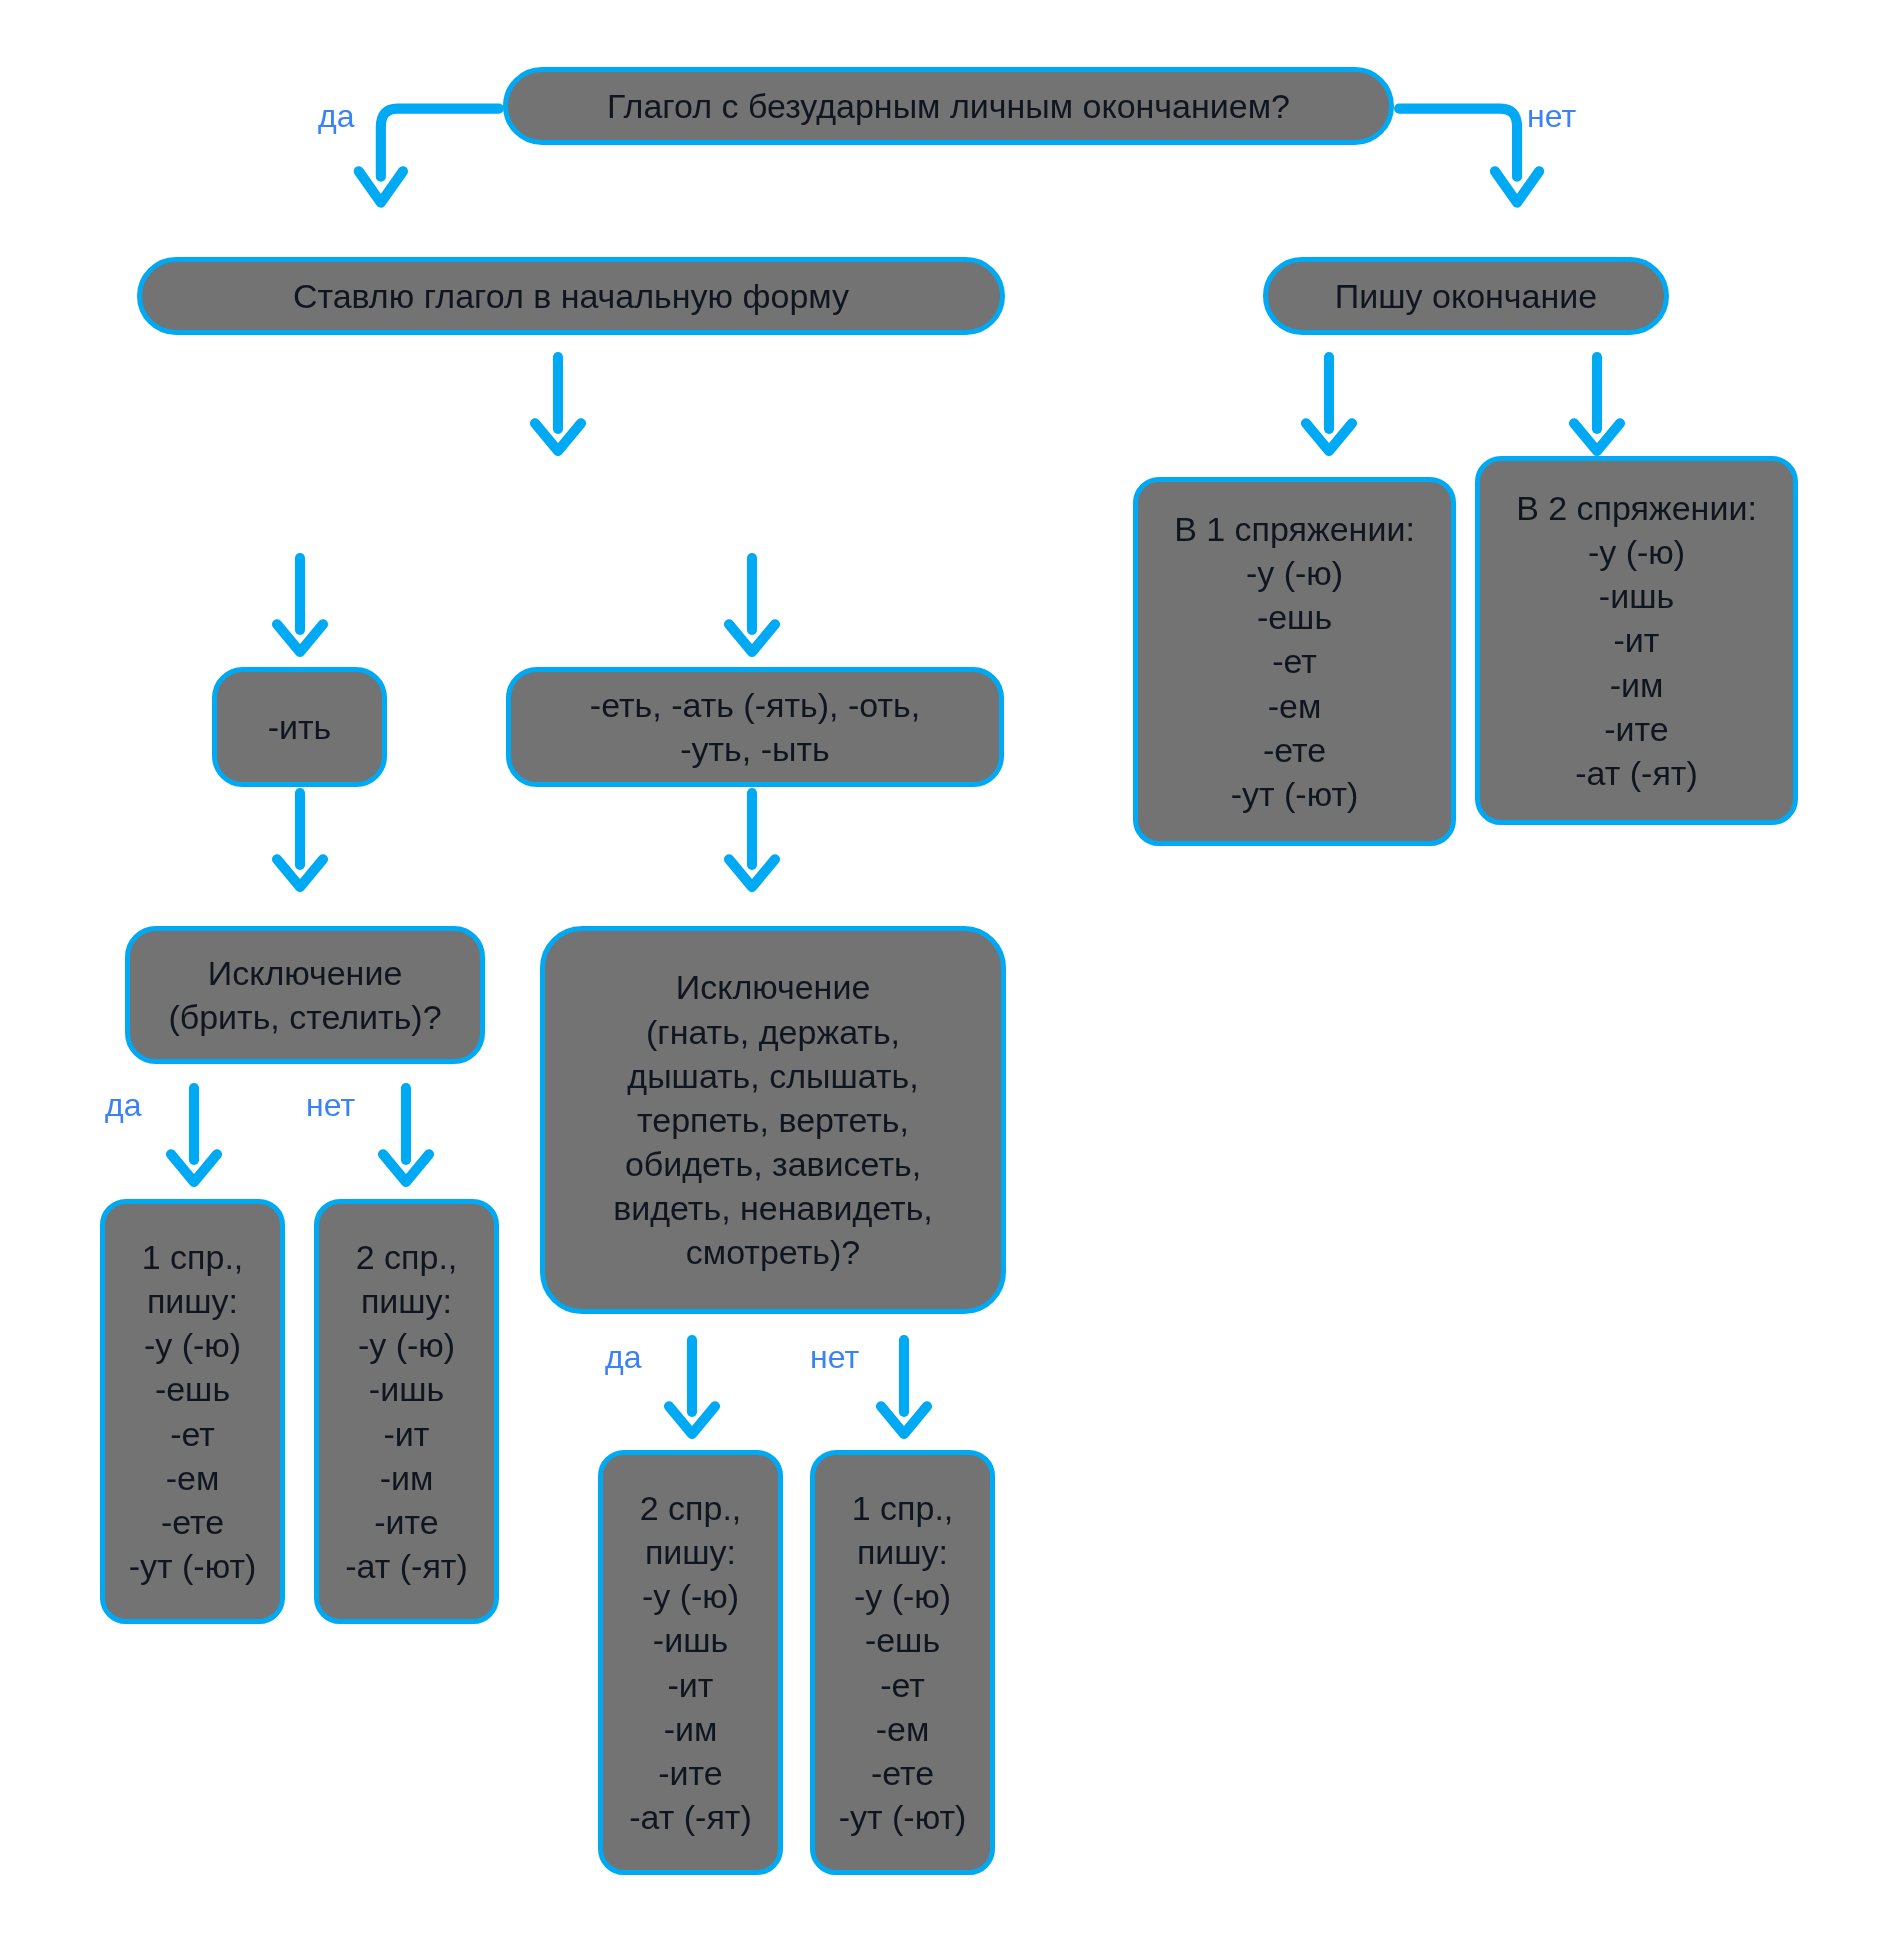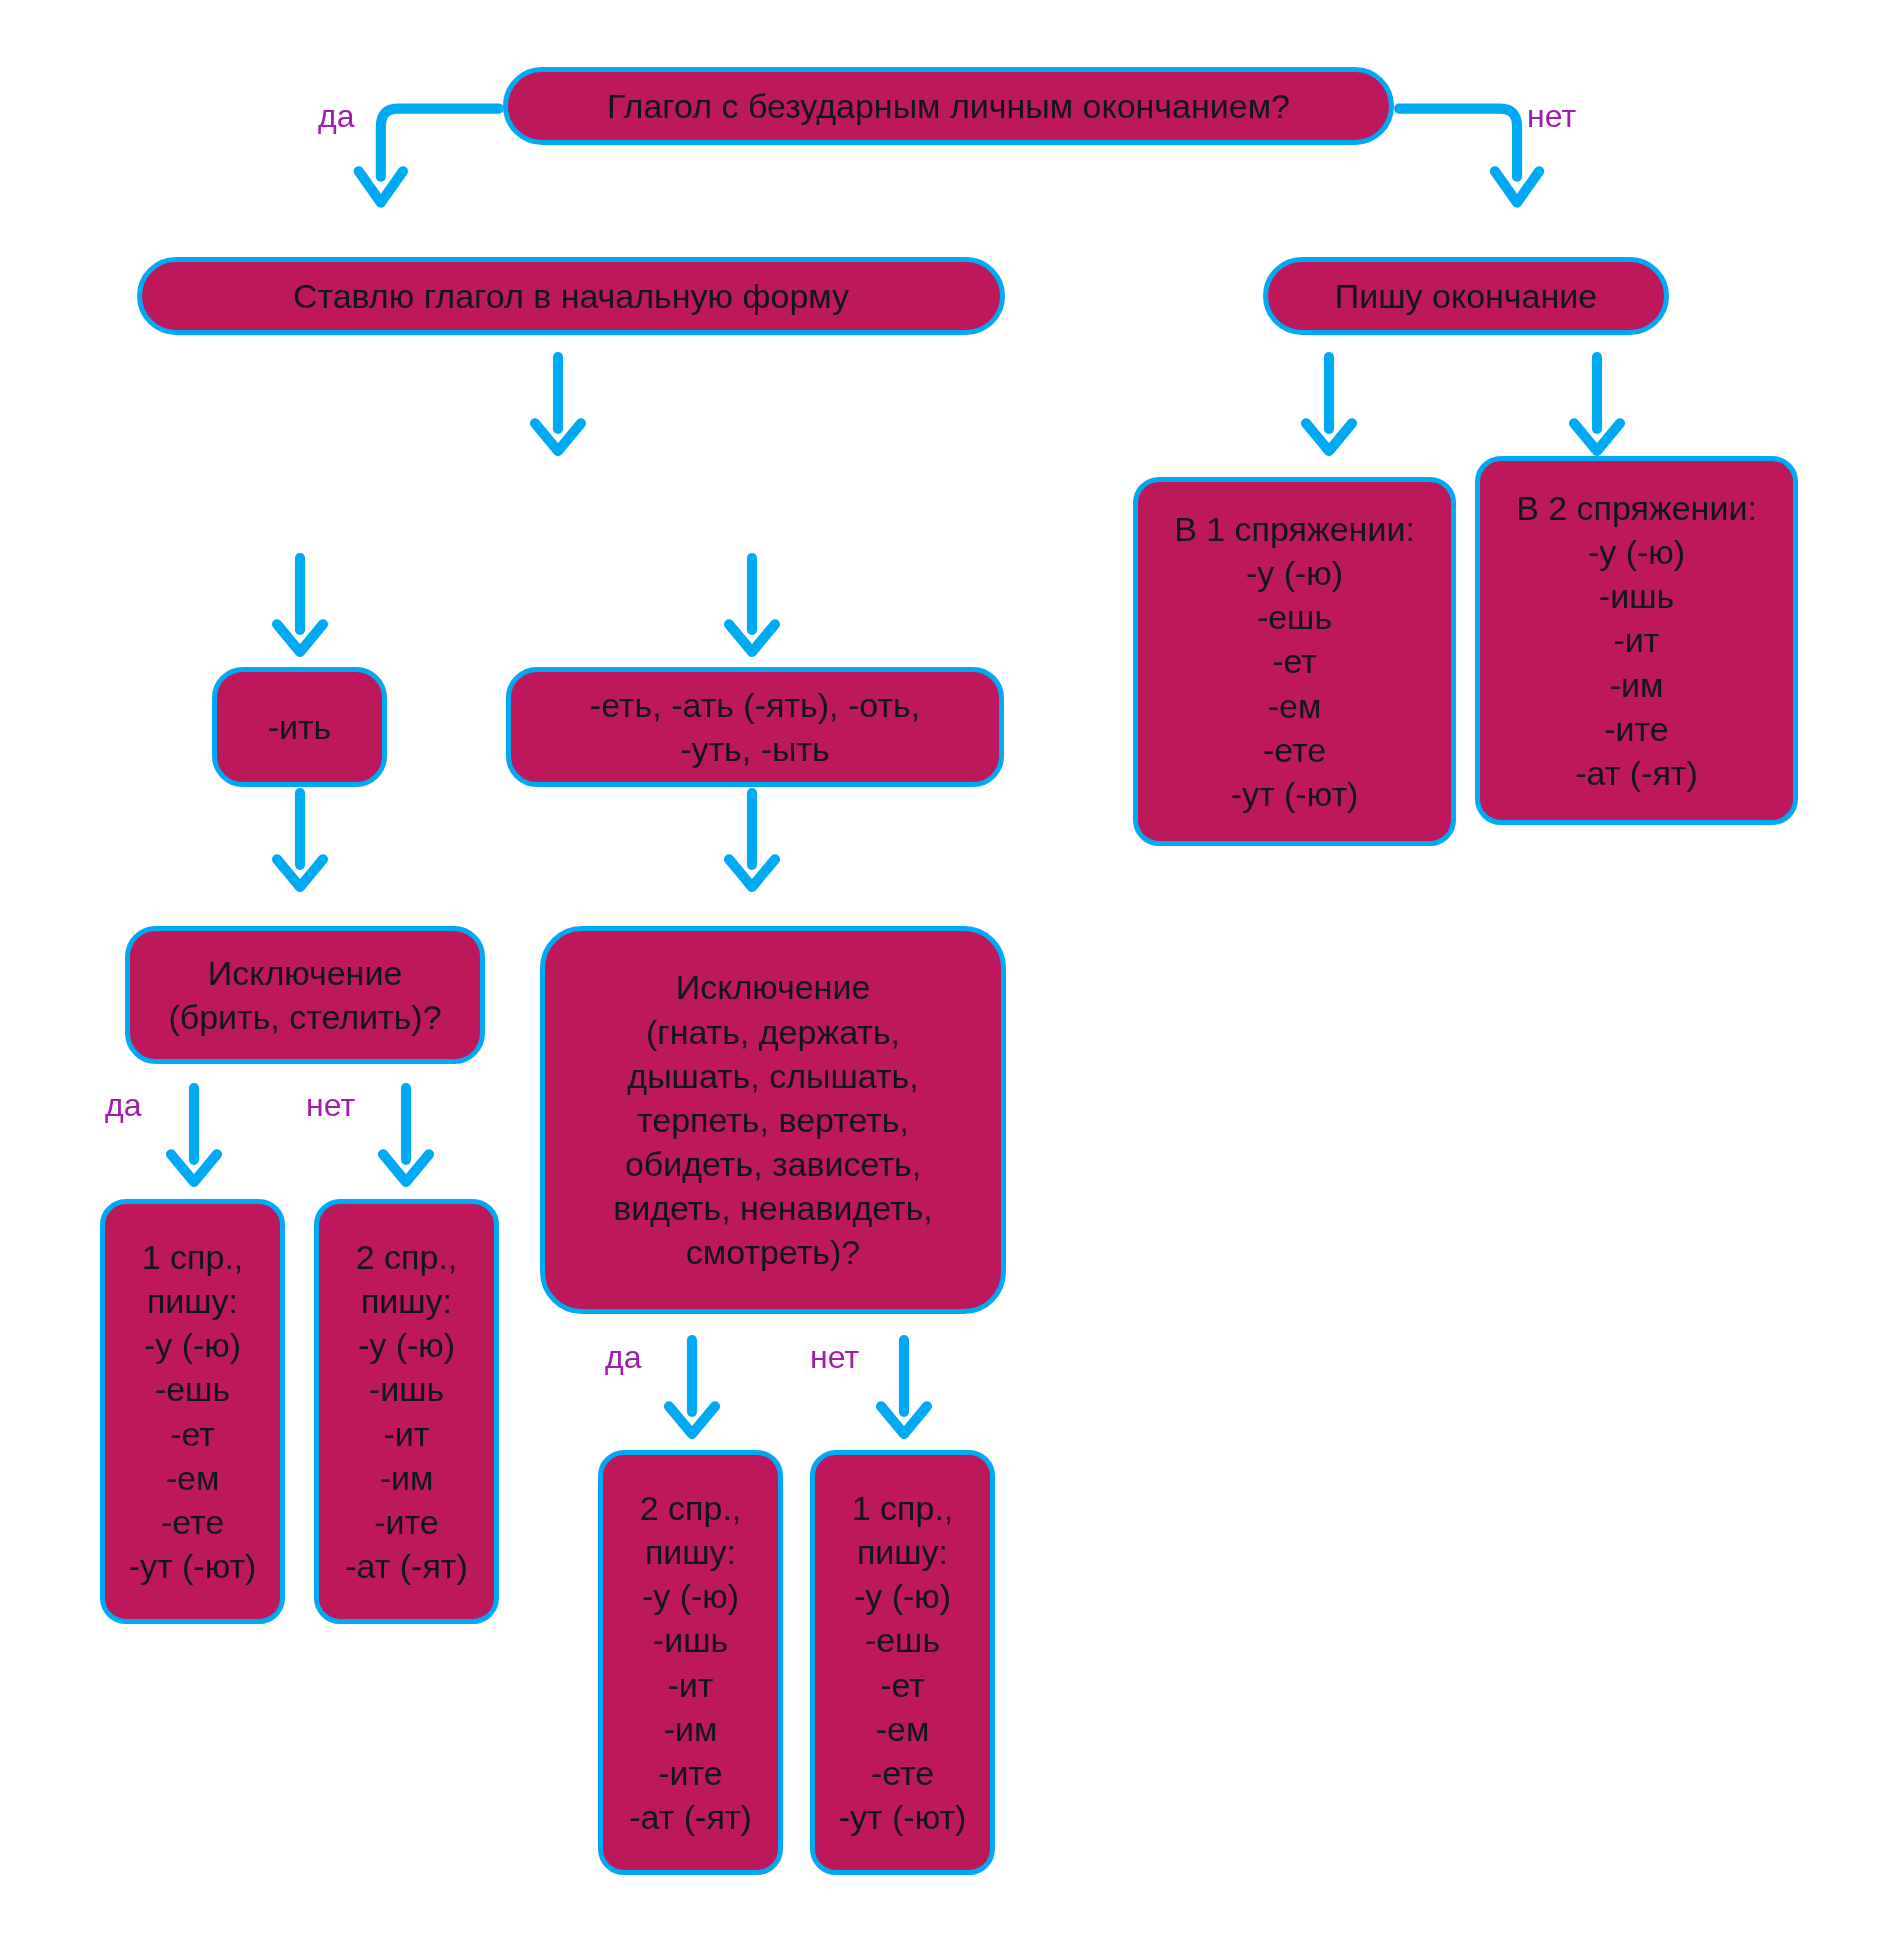--- a/index.html
+++ b/index.html
@@ -12,41 +12,41 @@
     width: 1883px;
     height: 1958px;
     background: #ffffff;
     font-family: "Liberation Sans", sans-serif;
     overflow: hidden;
   }
   .node {
     position: absolute;
     box-sizing: border-box;
     border: 5.5px solid #00A9F4;
-    background: #be185d;
+    background: #737373;
     display: flex;
     align-items: center;
     justify-content: center;
     text-align: center;
     color: #10161f;
     line-height: 1.30;
     padding: 5.5px 13px;
     white-space: pre-line;
   }
   .node-text { display: block; width: 100%; }
   .pill  { border-radius: 922px; }
   .rrect { border-radius: 42px; }
   .rrect-sm { border-radius: 31px; }
   .rrect-xs { border-radius: 26px; margin-top: 8px; }
   .t37 { font-size: 34px; }
 
   .edge-label {
     position: absolute;
     font-size: 32px;
-    color: #a21caf;
+    color: #3b82f6;
     line-height: 1;
     white-space: nowrap;
   }
   .arrow { position: absolute; overflow: visible; }
 </style>
 </head>
 <body>
 
 <div id="canvas">
 

